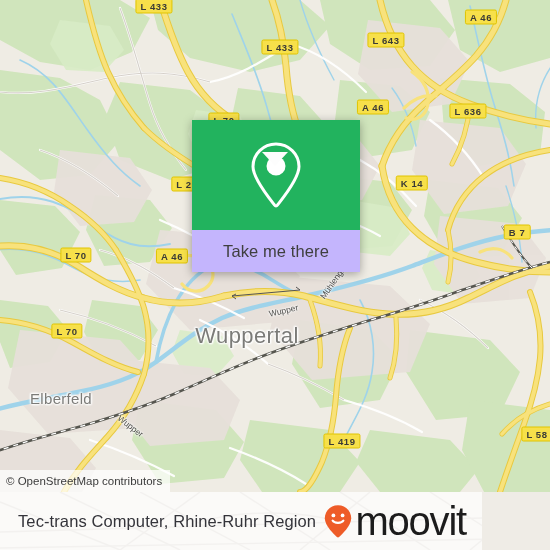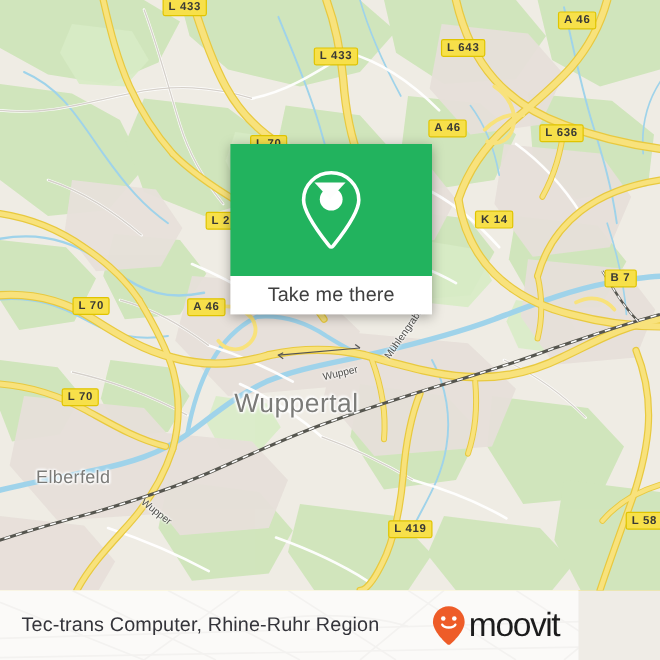--- a/index.html
+++ b/index.html
@@ -60,21 +60,21 @@
   
   #card{
     position:absolute;left:192px;top:120px;width:168px;
     filter:drop-shadow(0 2px 5px rgba(0,0,0,.33));
   }
   #card-top{
     background:#22b35e;height:110px;
     display:flex;align-items:center;justify-content:center;
   }
   #card-bottom{
-    background:#ffffff;height:32px;
+    background:#c4b5fd;height:42px;
     display:flex;align-items:center;justify-content:center;
   }
   #card-label{color:#3f3f3f;font-size:16.5px;letter-spacing:.1px;}
   #card-tail{
     position:absolute;left:50%;top:152px;
     width:0;height:0;margin-left:-13px;
     border-left:13px solid transparent;
     border-right:13px solid transparent;
     border-top:14px solid #fdfdfd;
   }
@@ -87,21 +87,21 @@
   #footer-bg{position:absolute;left:0;top:0;opacity:.30;}
   #footer-title{
     position:absolute;left:18px;top:50%;transform:translateY(-50%);
     font-size:16.5px;color:#34343a;white-space:nowrap;letter-spacing:.1px;
   }
   #brand{
     position:absolute;right:16px;top:50%;transform:translateY(-50%);
     display:flex;align-items:center;gap:2px;
   }
   #brand-word{
-    font-size:28px;color:#1c1c1c;letter-spacing:-1.2px;
+    font-size:40px;color:#1c1c1c;letter-spacing:-1.2px;
     font-weight:500;line-height:30px;
   }
 </style>
 </head>
 <body>
 
 <div id="app">
 
   <div id="map">
     <svg width="550" height="492" viewBox="0 0 550 492">
@@ -301,20 +301,21 @@
     <div class="shield" style="left:342px;top:441px;">L 419</div>
     <div class="shield" style="left:537px;top:434px;">L 58</div>
 
     <div class="water-label" style="left:268px;top:309px;transform:rotate(-13deg);">Wupper</div>
     <div class="water-label" style="left:318px;top:295px;transform:rotate(-55deg);">Mühlengraben</div>
     <div class="water-label" style="left:122px;top:413px;transform:rotate(38deg);">Wupper</div>
 
     <div class="place city" style="left:247px;top:336px;">Wuppertal</div>
     <div class="place sub" style="left:61px;top:398px;">Elberfeld</div>
 
+    <div id="attrib">© OpenStreetMap contributors</div>
   </div>
 
   <div id="card">
     <div id="card-top">
       <svg width="56" height="70" viewBox="0 0 56 70">
         <path d="M28 4 C15.3 4 5 14.1 5 26.6 C5 38.6 21 58 26.6 65.2 C27.3 66.1 28.7 66.1 29.4 65.2 C35 58 51 38.6 51 26.6 C51 14.1 40.7 4 28 4 Z" fill="none" stroke="#ffffff" stroke-width="3"></path>
         <circle cx="28" cy="26" r="9.5" fill="#ffffff"></circle>
       </svg>
     </div>
     <div id="card-bottom">

